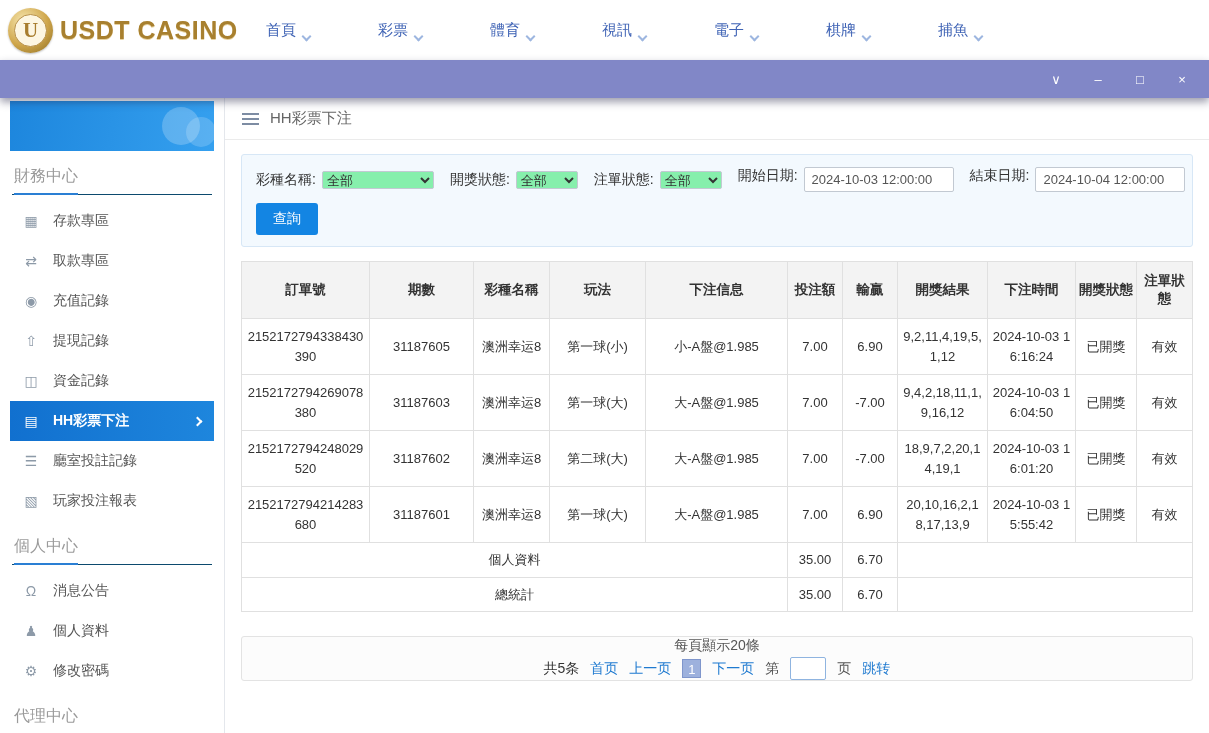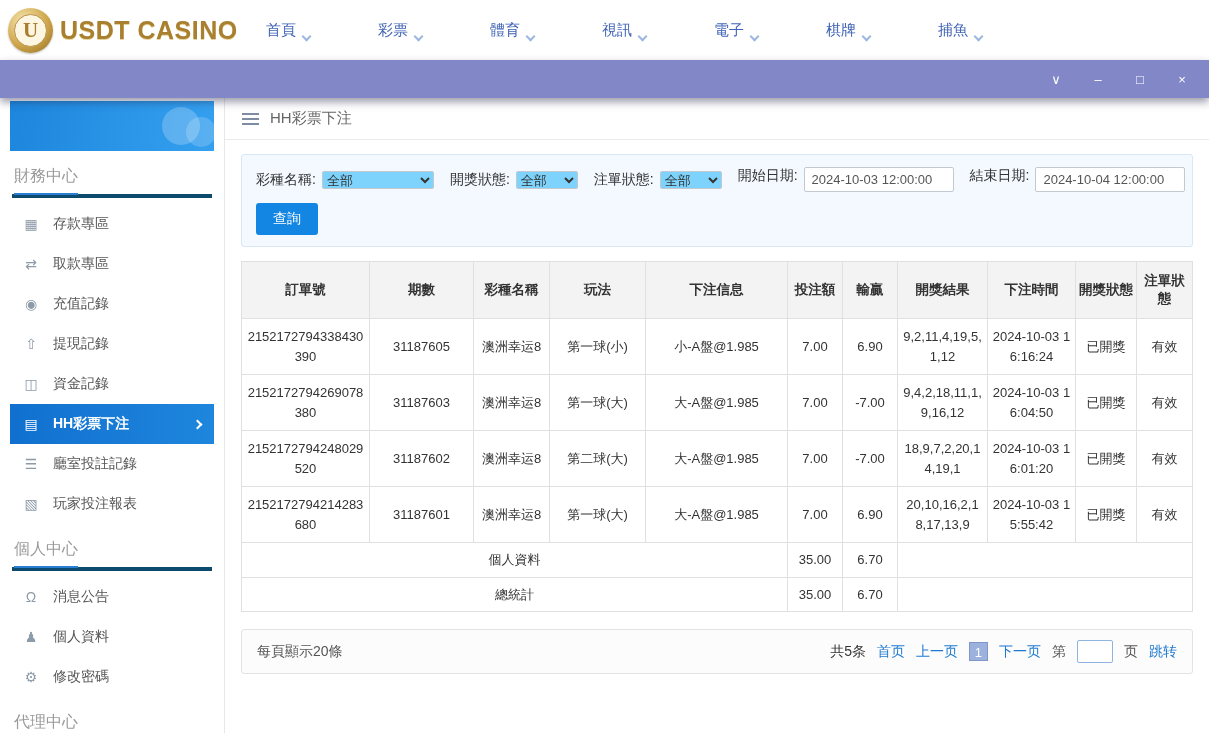--- a/index.html
+++ b/index.html
@@ -33,56 +33,56 @@
   
   .sidebar { width:225px; flex:0 0 auto; background:#fff; border-right:1px solid #e4e7ec; padding:3px 10px 0; overflow:hidden; }
   .side-header { height:50px; background:linear-gradient(100deg,#1d86dd,#35a0ef); color:#fff;
     padding:7px 12px; position:relative; overflow:hidden; }
   .side-title { font-size:17px; font-weight:bold; letter-spacing:2px; position:relative; z-index:1;margin-top:46px; }
   .side-subtitle { font-size:8.5px; letter-spacing:1.5px; opacity:.9; margin-top:2px; position:relative; z-index:1; }
   .side-header-decor { position:absolute; right:14px; top:6px; width:38px; height:38px; border-radius:50%;
     background:rgba(255,255,255,.22); }
   .side-header-decor::after { content:""; position:absolute; right:-16px; top:10px; width:30px; height:30px;
     border-radius:50%; background:rgba(255,255,255,.18); }
-  .side-heading { margin:15px 2px 4px; font-size:16px; color:#9a9a9a; border-bottom:4px solid #0c4a6e; padding:0 2px 7px; }
+  .side-heading { margin:15px 2px 4px; font-size:16px; color:#9a9a9a; border-bottom:1px solid #0c4a6e; padding:0 2px 7px; }
   .side-heading-text { display:inline-block; position:relative; }
   .side-heading-text::after { content:""; position:absolute; left:0; bottom:-8px; width:100%; height:2px; background:#2a7fd4; }
   .side-list { list-style:none; margin:6px 0 0; }
   .side-item { display:flex; align-items:center; gap:14px; height:40px; padding:0 13px; font-size:14px; color:#555; cursor:pointer; }
   .side-icon { width:16px; text-align:center; color:#8d9aa8; font-size:14px; flex:0 0 auto; }
   .side-item.active { background:linear-gradient(90deg,#1170cf,#1e86dd); color:#fff; font-weight:bold; }
   .side-item.active .side-icon { color:#fff; }
   .side-arrow { display:none; margin-left:auto; width:7px; height:7px; border-right:2px solid #fff; border-top:2px solid #fff; transform:rotate(45deg); }
   .side-item.active .side-arrow { display:inline-block; }
 
   
   .content { flex:1 1 auto; background:#fff; display:flex; flex-direction:column; min-width:0; }
   .breadcrumb { height:42px; flex:0 0 auto; display:flex; align-items:center; gap:11px; padding:0 17px;
     border-bottom:1px solid #ebebeb; color:#666; font-size:15px; }
   .menu-icon { width:17px; display:flex; flex-direction:column; gap:3px; cursor:pointer; }
   .menu-icon i { height:2px; background:#7d8ca3; display:block; }
 
   .filter-panel { margin:14px 16px 0; background:#f3f9fe; border:1px solid #d7e7f6; border-radius:3px; padding:12px 14px 11px; }
   .filter-row { display:flex; align-items:center; font-size:14px; color:#333; white-space:nowrap; }
   .filter-group { display:flex; align-items:flex-start; gap:6px; margin-right:16px; }
-  .filter-panel select { height:18px; border:1px solid #c2c9d2; background:#7dd3fc; font-size:13px; color:#333; border-radius:2px; }
+  .filter-panel select { height:18px; border:1px solid #c2c9d2; background:#86efac; font-size:13px; color:#333; border-radius:2px; }
   .sel-lottery { width:112px; }
   .sel-small { width:62px; }
   .input-date { height:25px; border:1px solid #c2c9d2; width:150px; padding:0 7px; font-size:13px; color:#555; border-radius:2px; background:#fff; }
   .btn-query { margin-top:11px; background:#1385e3; color:#fff; border:none; padding:7px 17px; font-size:14px; border-radius:3px; cursor:pointer; }
 
   .table-wrap { margin:14px 16px 0; }
   table.orders { width:100%; border-collapse:collapse; table-layout:fixed; }
   .orders th, .orders td { border:1px solid #e0e0e0; text-align:center; word-break:break-all; }
   .orders th { background:#f3f3f3; font-weight:bold; font-size:13.5px; color:#333; padding:10px 2px; }
   .orders td { font-size:13px; color:#333; padding:8px 4px; line-height:1.5; }
   .orders tr.summary-row td { padding:9px 4px; line-height:1.2; }
 
-  .footer-bar { margin:17px 16px 0; border:1px solid #e3e3e3; background:#fcfcfc; border-radius:3px;
-    height:45px; display:flex; align-items:center; justify-content:space-between; padding:0 15px; font-size:14px; color:#555; }
+  .footer-bar { margin:24px 16px 0; border:1px solid #e3e3e3; background:#fcfcfc; border-radius:3px;
+    height:45px; display:flex; align-items:center; justify-content:space-between; padding:0 15px; font-size:14px; color:#555;flex-direction:column; }
   .pager { display:flex; align-items:center; gap:11px; }
   .pager .total { color:#333; }
   .pager a { color:#1f7ad0; text-decoration:none; cursor:pointer; }
   .page-current { min-width:19px; height:19px; line-height:19px; text-align:center; background:#9db1dd;
     color:#fff; border:1px solid #7f96cc; font-size:13px; padding:0 2px; }
   .jump-input { width:36px; height:23px; border:1px solid #8fb4e0; border-radius:2px; background:#fff; }
 </style>
 </head>
 <body>
 

